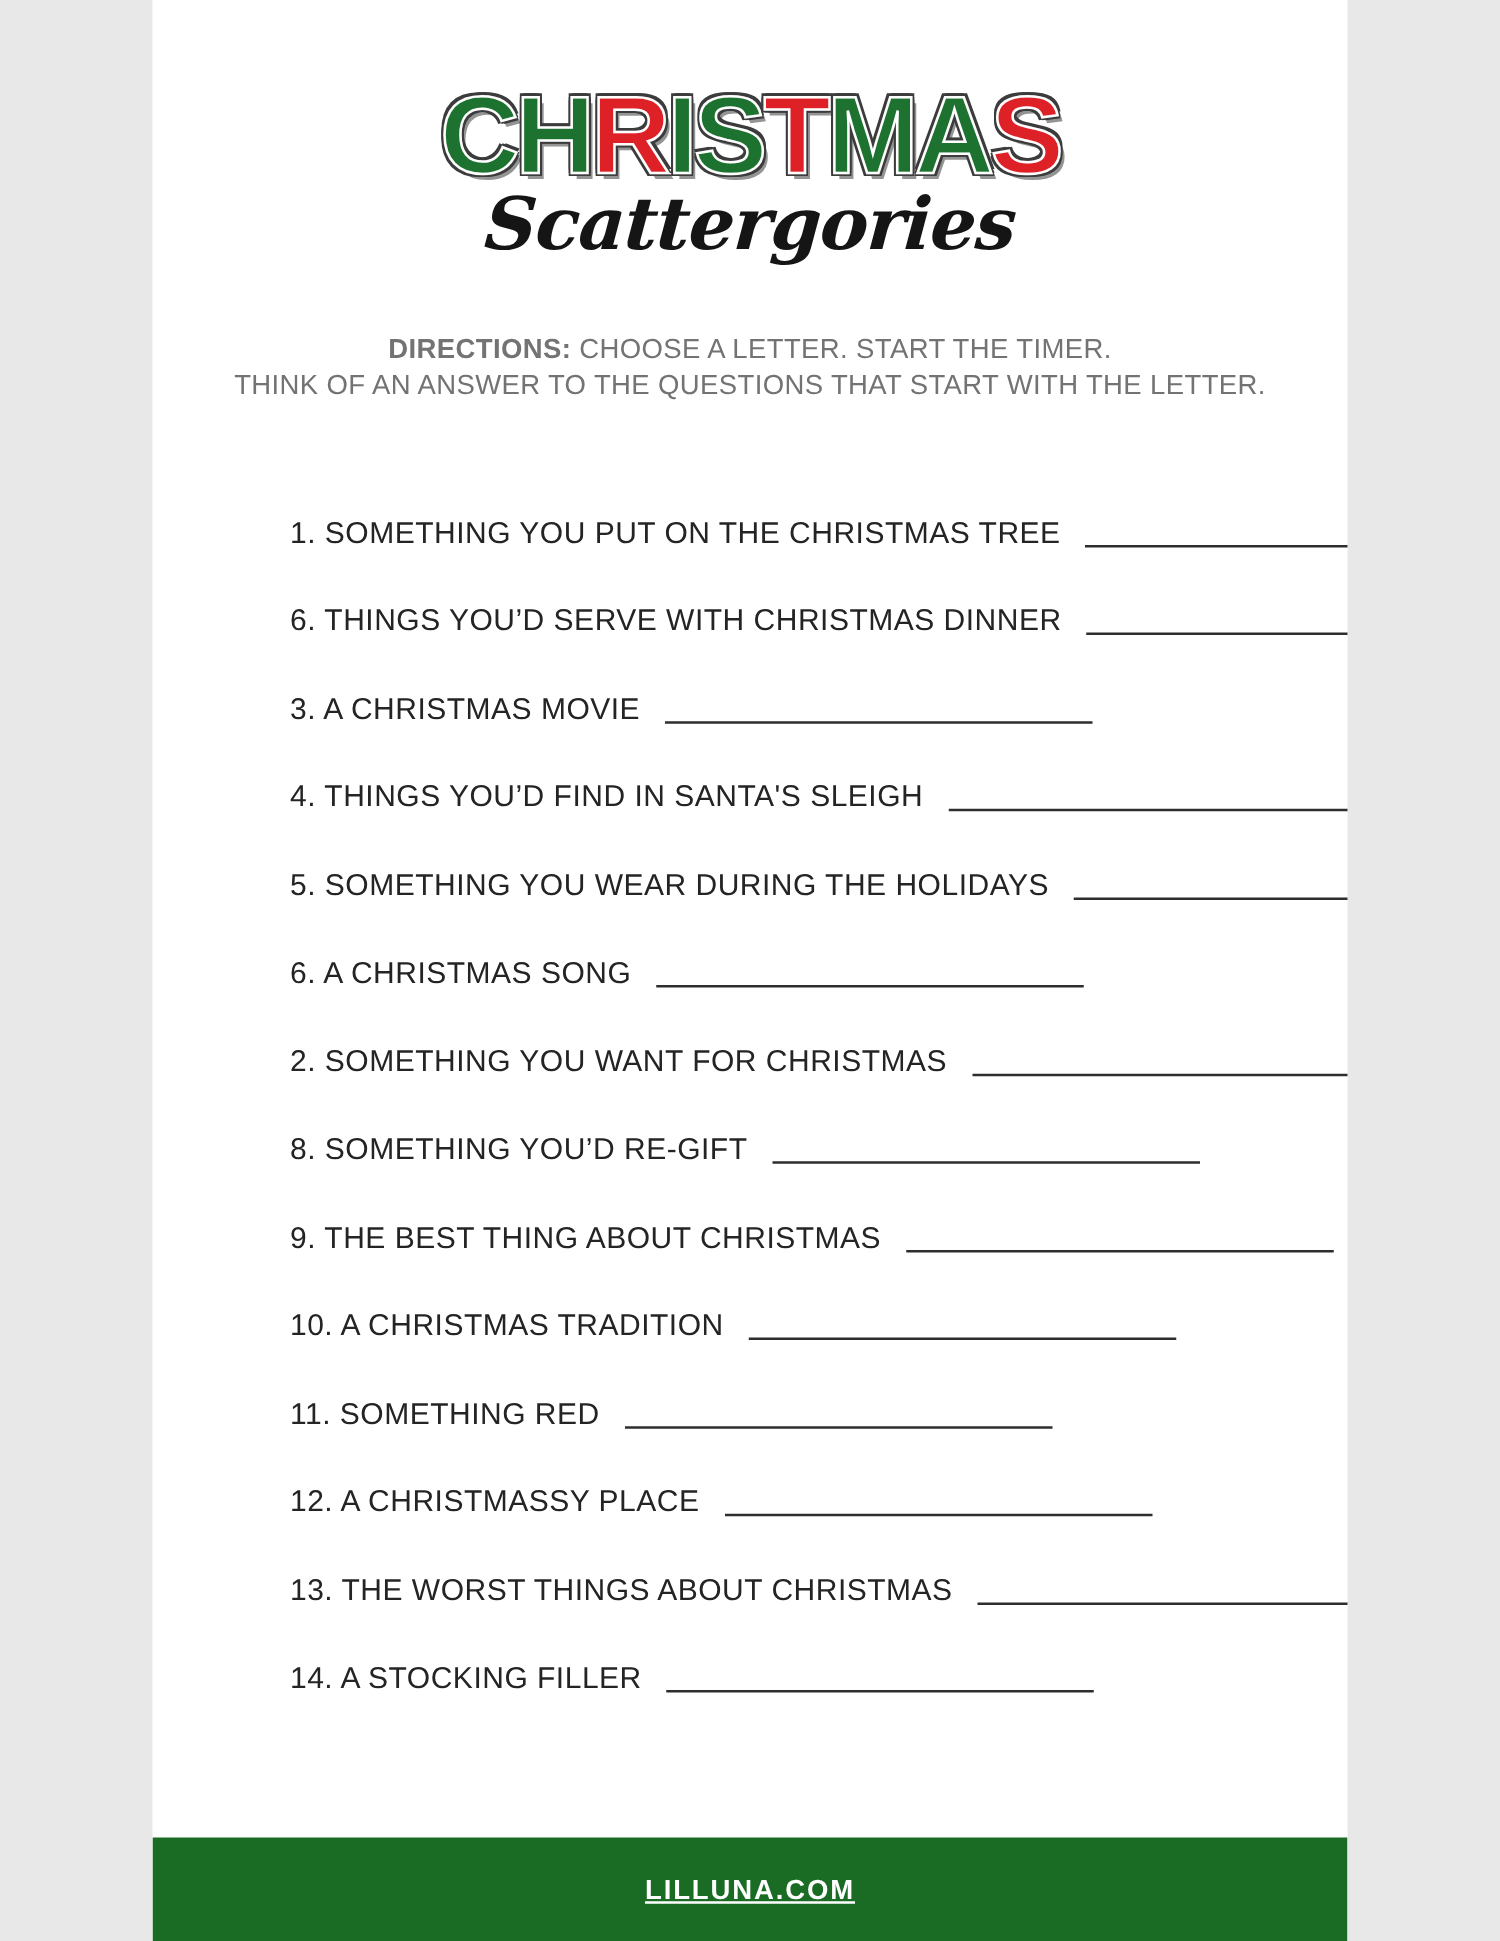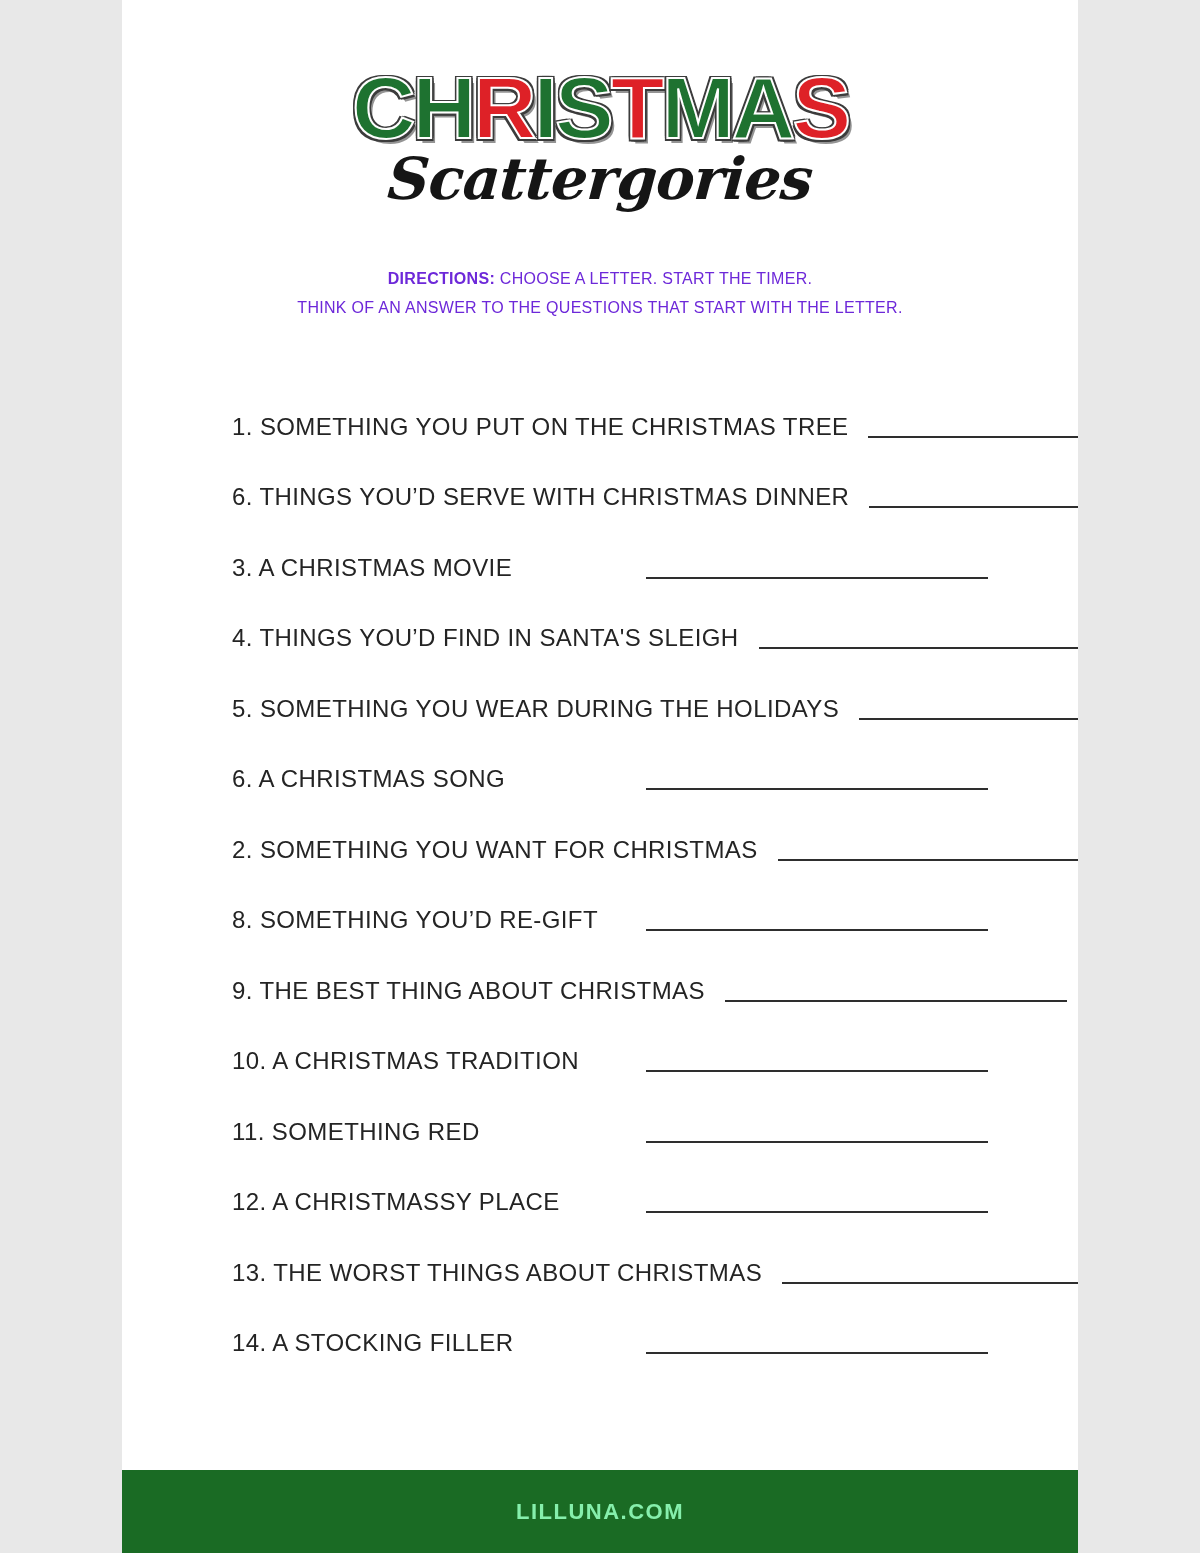--- a/index.html
+++ b/index.html
@@ -42,34 +42,34 @@
     line-height: 1.1;
     color: #151515;
     letter-spacing: -1px;
     transform: skewX(-4deg);
   }
 
   
   .directions {
     margin-top: 52px;
     text-align: center;
-    font-size: 16px;
+    font-size: 22px;
     line-height: 29px;
-    color: #6d28d9;
+    color: #737373;
     letter-spacing: 0.3px;
   }
   .directions .bold { font-weight: 700; }
 
   
   .questions {
     margin: 92px 90px 0 110px; 
   }
   .q-row {
     display: flex;
-    justify-content: space-between;
+    justify-content: flex-start;
     align-items: flex-end;
     height: 26px;
     margin-bottom: 44.5px;
     gap: 20px;
   }
   .q-label {
     font-size: 24px;
     line-height: 26px;
     letter-spacing: 0.4px;
     color: #242424;
@@ -181,16 +181,16 @@
       <div class="q-blank"></div>
     </div>
 
     <div class="q-row">
       <div class="q-label">14. A STOCKING FILLER</div>
       <div class="q-blank"></div>
     </div>
   </div>
 
   <div class="footer" style="background: rgb(26, 107, 36);">
-    <div class="footer-text" style="color: #86efac;">LILLUNA.COM</div>
+    <div class="footer-text" style="color: #ffffff; text-decoration: underline;">LILLUNA.COM</div>
   </div>
 
 </div>
 
 </body></html>

